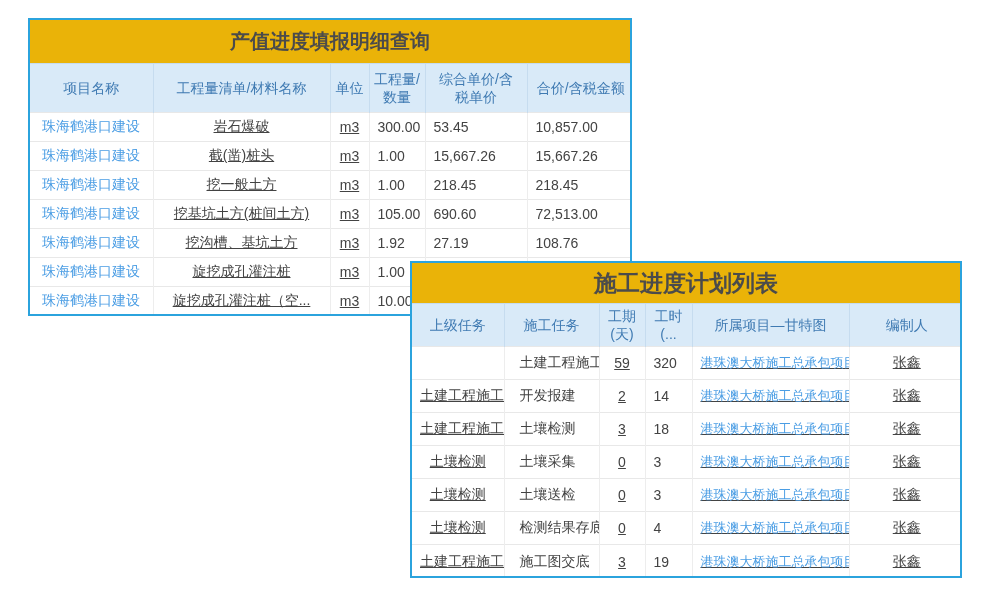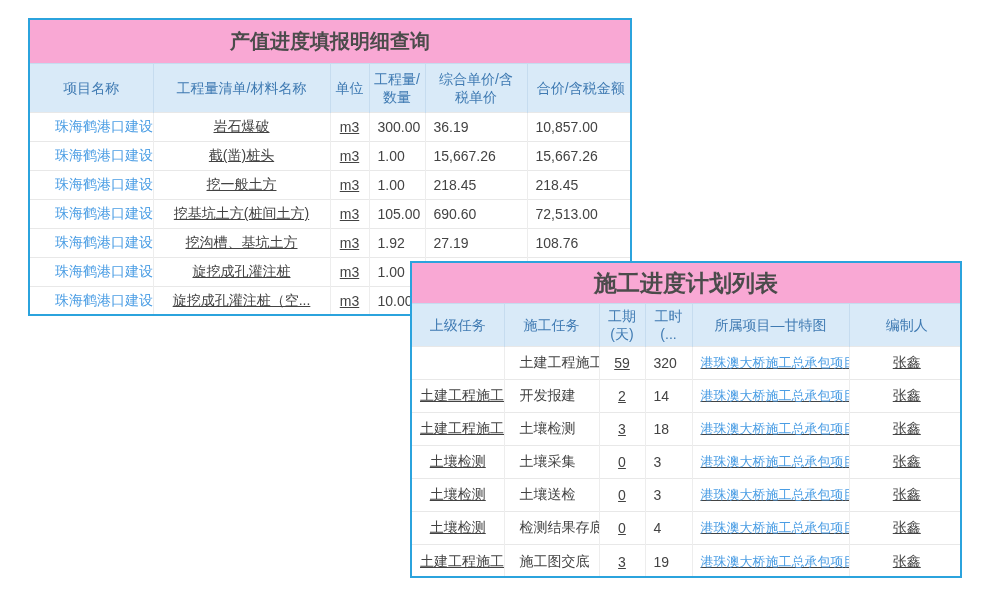--- a/index.html
+++ b/index.html
@@ -14,21 +14,21 @@
     position: absolute;
     background: #ffffff;
     border: 2px solid #2ba3dd;
     overflow: hidden;
   }
   #panel1 { left: 28px; top: 18px; width: 604px; height: 298px; z-index: 1; }
   #panel2 { left: 410px; top: 261px; width: 552px; height: 317px; z-index: 2; }
 
   .panel-title {
     display: flex; align-items: center; justify-content: center;
-    font-weight: 700; color: #4b4b4b; background: #f9a8d4;
+    font-weight: 700; color: #4b4b4b; background: #eab308;
   }
   #panel1 .panel-title { height: 43px; font-size: 20px; }
   #panel2 .panel-title { height: 40px; font-size: 23px; }
 
   table { border-collapse: collapse; table-layout: fixed; width: 100%; }
   th {
     background: #d9eaf8; color: #3f7ab2;
     font-weight: 400; font-size: 14px; line-height: 1.3;
     text-align: center; vertical-align: middle;
     white-space: pre-line;
@@ -45,21 +45,21 @@
   td:first-child { border-left: none; }
 
   #panel1 thead tr { height: 49px; }
   #panel1 tbody tr { height: 29px; }
   #panel2 thead tr { height: 43px; }
   #panel2 tbody tr { height: 33px; }
 
   .al { text-align: left; }
   .ac { text-align: center; text-decoration: underline; }
   .ar { text-align: left; }
-  .pl  { padding-left: 25px; }
+  .pl  { padding-left: 12px; }
   .pl2 { padding-left: 15px; }
 
   a.lnk { color: #4a9de4; text-decoration: none; cursor: pointer; }
   #panel2 td.c-proj a.lnk { font-size: 13px; }
 </style>
 </head>
 <body>
 
 <div class="panel" id="panel1">
   <div class="panel-title">产值进度填报明细查询</div>
@@ -83,21 +83,21 @@
 税单价</th>
         <th>合价/含税金额</th>
       </tr>
     </thead>
     <tbody>
       <tr>
         <td class="al pl"><a class="lnk">珠海鹤港口建设</a></td>
         <td class="ac">岩石爆破</td>
         <td class="ac">m3</td>
         <td class="ar">300.00</td>
-        <td class="ar">36.19</td>
+        <td class="ar">53.45</td>
         <td class="ar">10,857.00</td>
       </tr>
       <tr>
         <td class="al pl"><a class="lnk">珠海鹤港口建设</a></td>
         <td class="ac">截(凿)桩头</td>
         <td class="ac">m3</td>
         <td class="ar">1.00</td>
         <td class="ar">15,667.26</td>
         <td class="ar">15,667.26</td>
       </tr>

